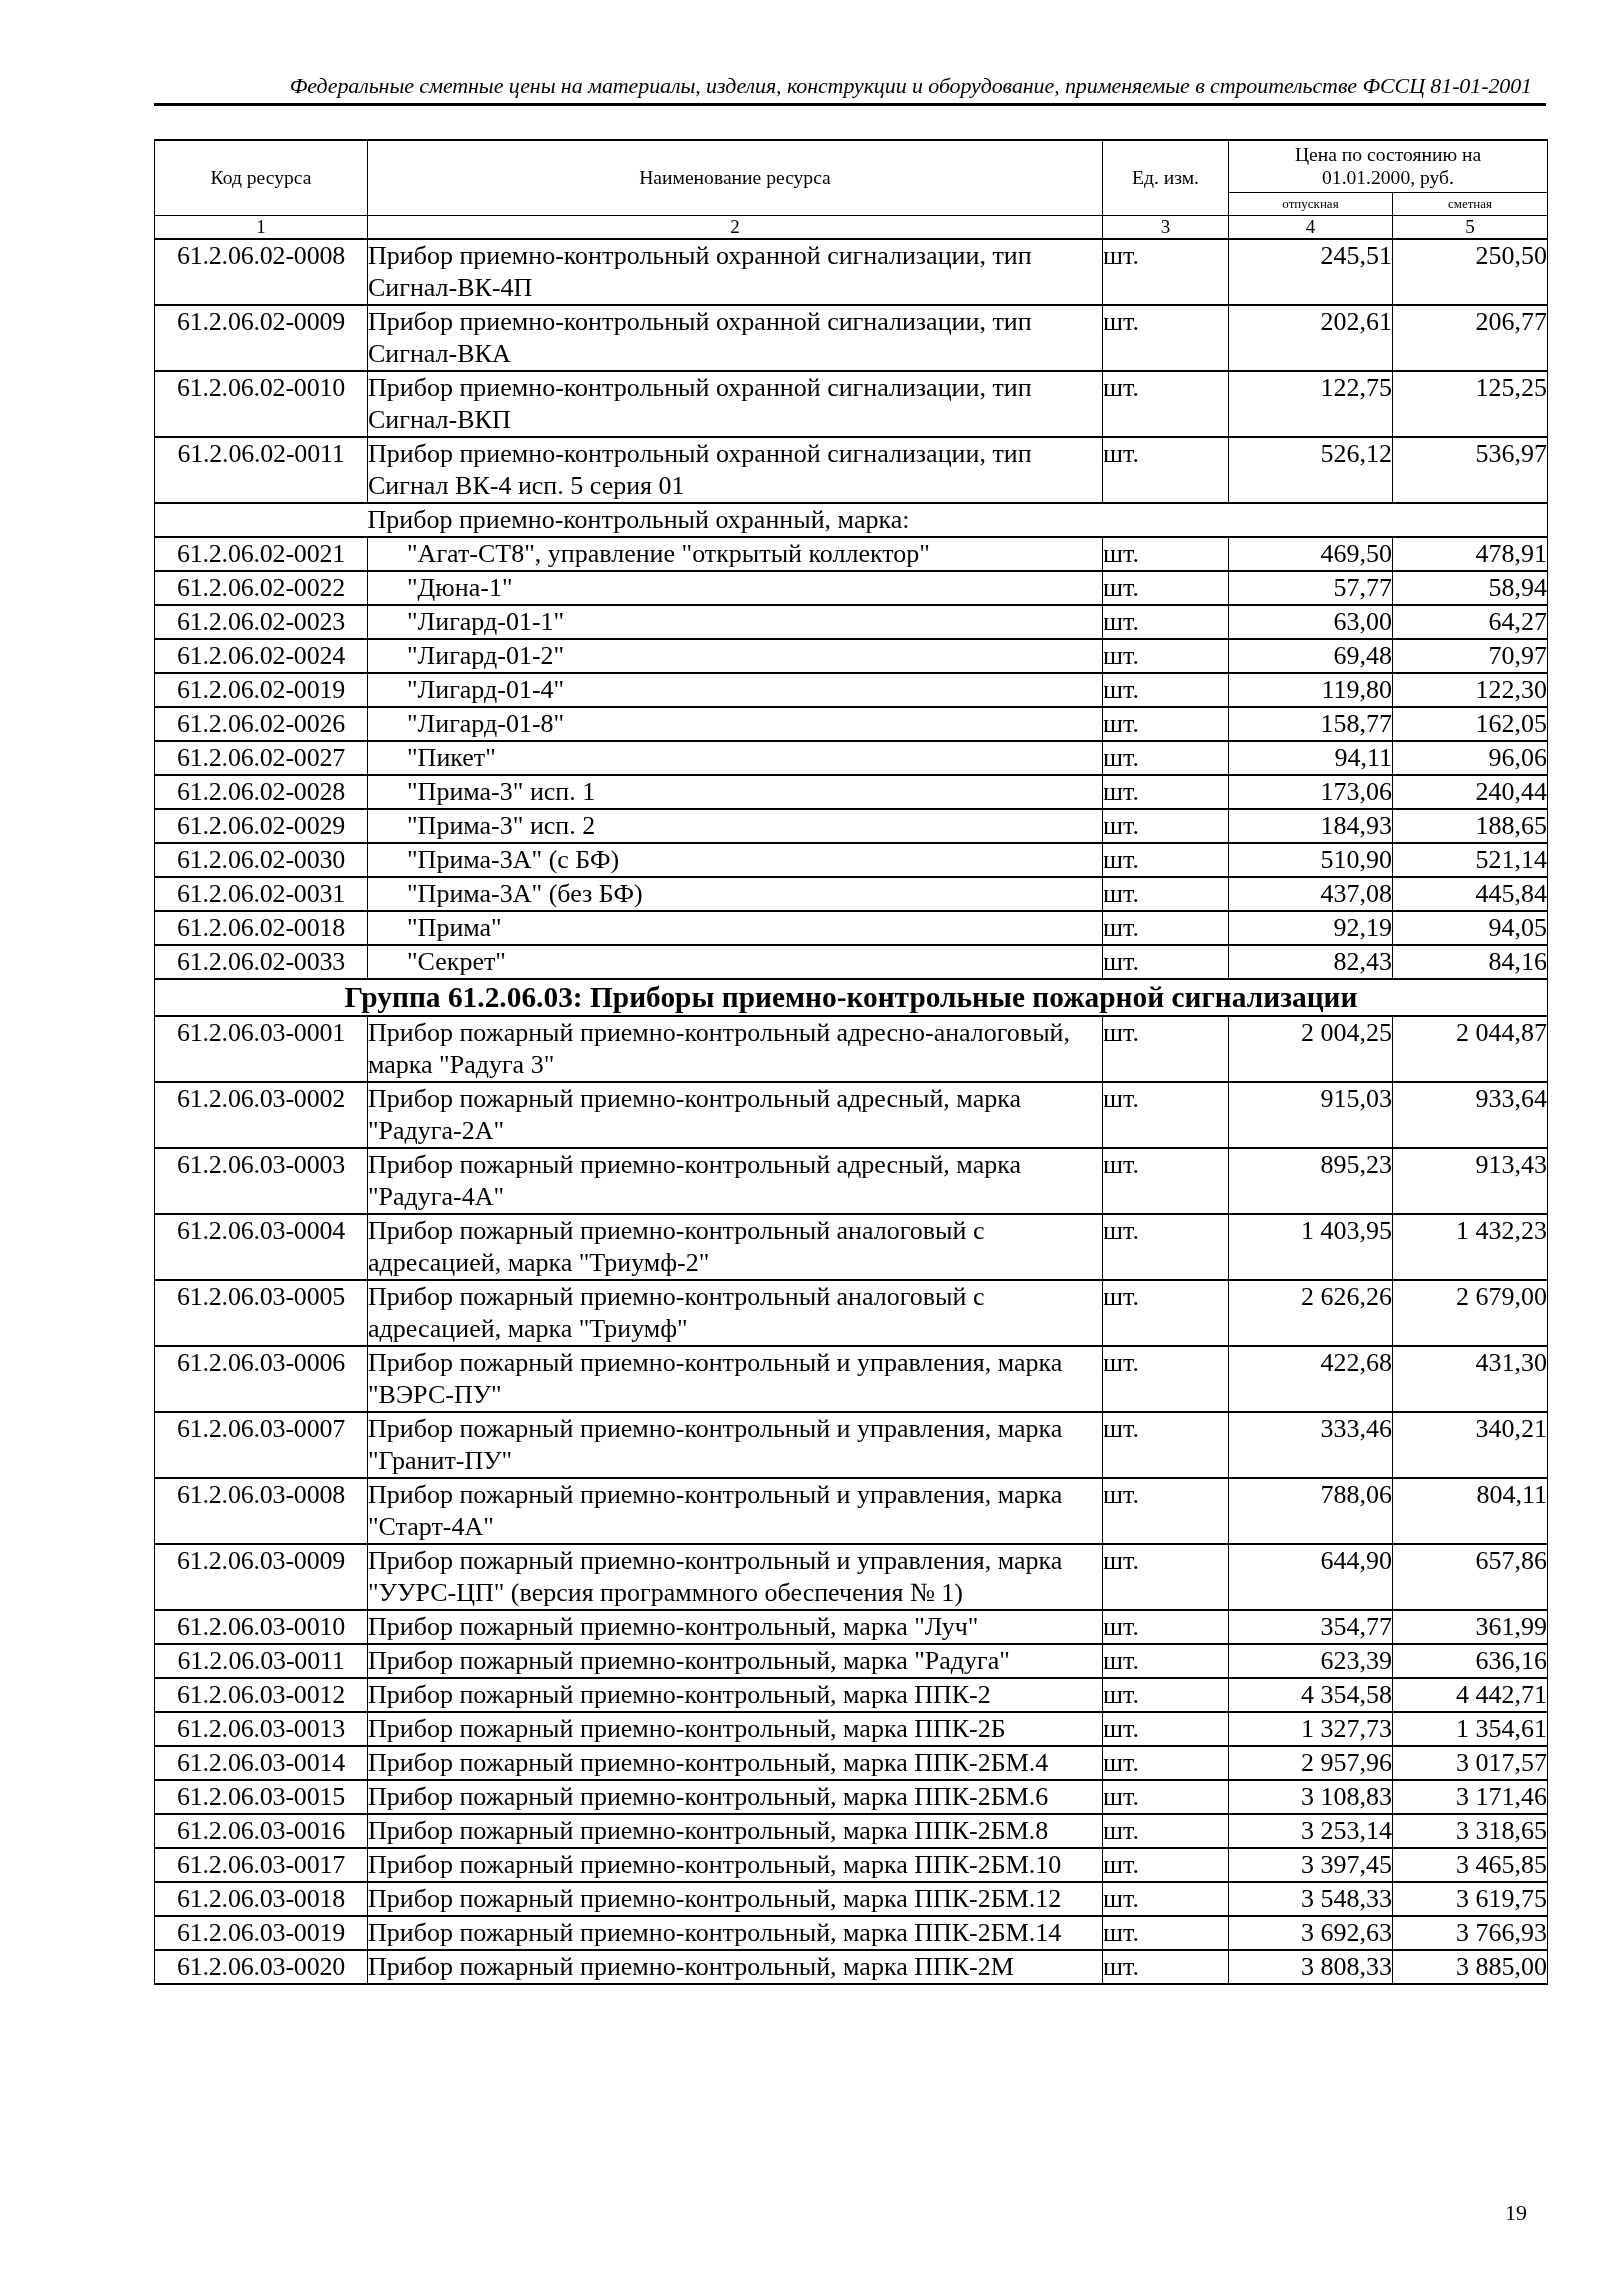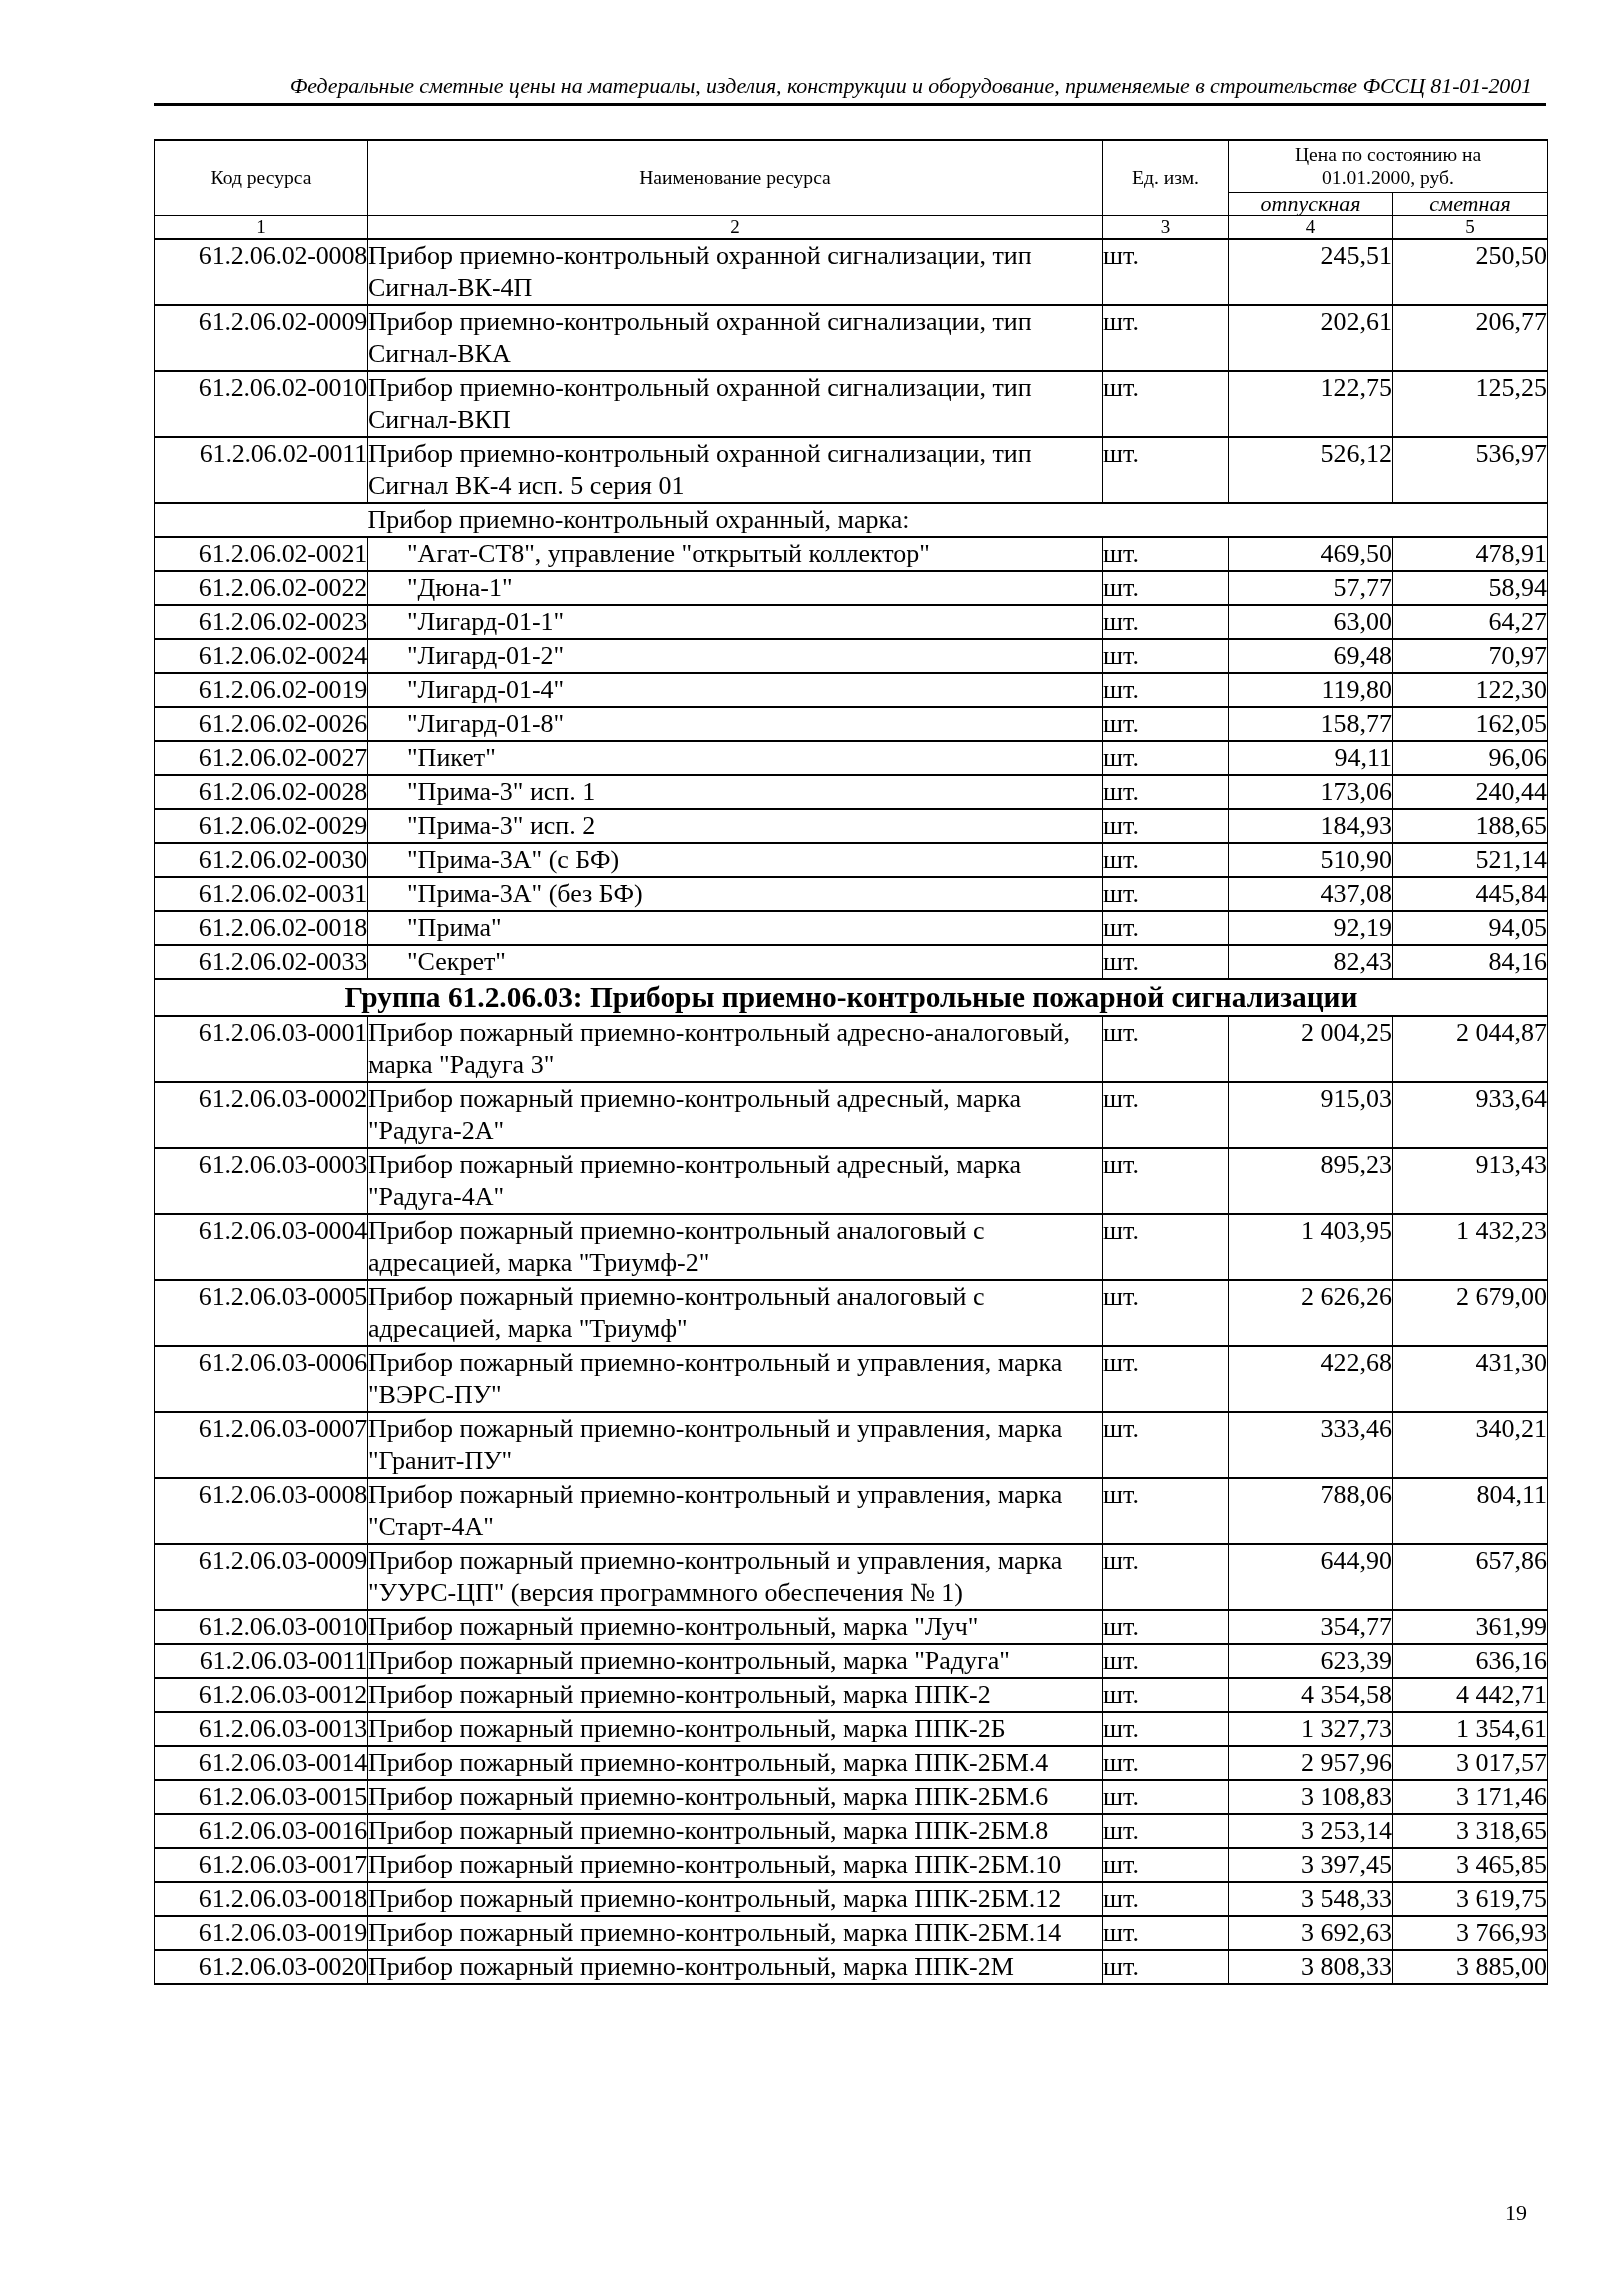--- a/index.html
+++ b/index.html
@@ -10,24 +10,24 @@
          white-space: nowrap; }
   .head-rule { position: absolute; left: 154px; top: 103px; width: 1392px; height: 2.6px; background: #000; }
   table.price { position: absolute; left: 154px; top: 139px; width: 1392px;
          border-collapse: collapse; table-layout: fixed; }
   table.price td, table.price th { border: 0.7px solid #000; padding: 0; vertical-align: top; font-weight: normal; }
   table.price tr.thick-top > td, table.price tr.thick-top > th { border-top: 2.6px solid #000; }
   table.price tr.thick-bottom > td { border-bottom: 2.6px solid #000; }
   table.price { border-left: 1.3px solid #000; border-right: 1.3px solid #000; }
   col.c1 { width: 213px; } col.c2 { width: 735px; } col.c3 { width: 126px; } col.c4 { width: 164px; } col.c5 { width: 155px; }
   .hdr { font-size: 19.6px; text-align: center; vertical-align: middle !important; line-height: 23.6px; }
-  .hdr-sub { font-size: 22px; text-align: center; line-height: 22px; font-style: italic; }
+  .hdr-sub { font-size: 13px; text-align: center; line-height: 22px; }
   .num-row td { font-size: 19px; text-align: center; line-height: 22px; }
   .cell { font-size: 26px; line-height: 32px; }
-  .code { text-align: right; padding-left: 2.6px; white-space: nowrap; letter-spacing: -0.2px; }
+  .code { text-align: center; padding-left: 2.6px; white-space: nowrap; letter-spacing: -0.2px; }
   .name { padding-left: 9.2px; padding-right: 6.5px; }
   .name.indent { padding-left: 39px; }
   .unit { text-align: left; }
   .price-v { text-align: right; padding-right: 10.5px; white-space: nowrap; }
   .subhead { padding-left: 9.2px; }
   .group-title { font-weight: bold !important; font-size: 29.4px; text-align: center; line-height: 35px; margin-left: 34px; }
   .page-number { position: absolute; left: 1505px; top: 2200px; font-size: 22px; }
 </style>
 </head>
 <body>

